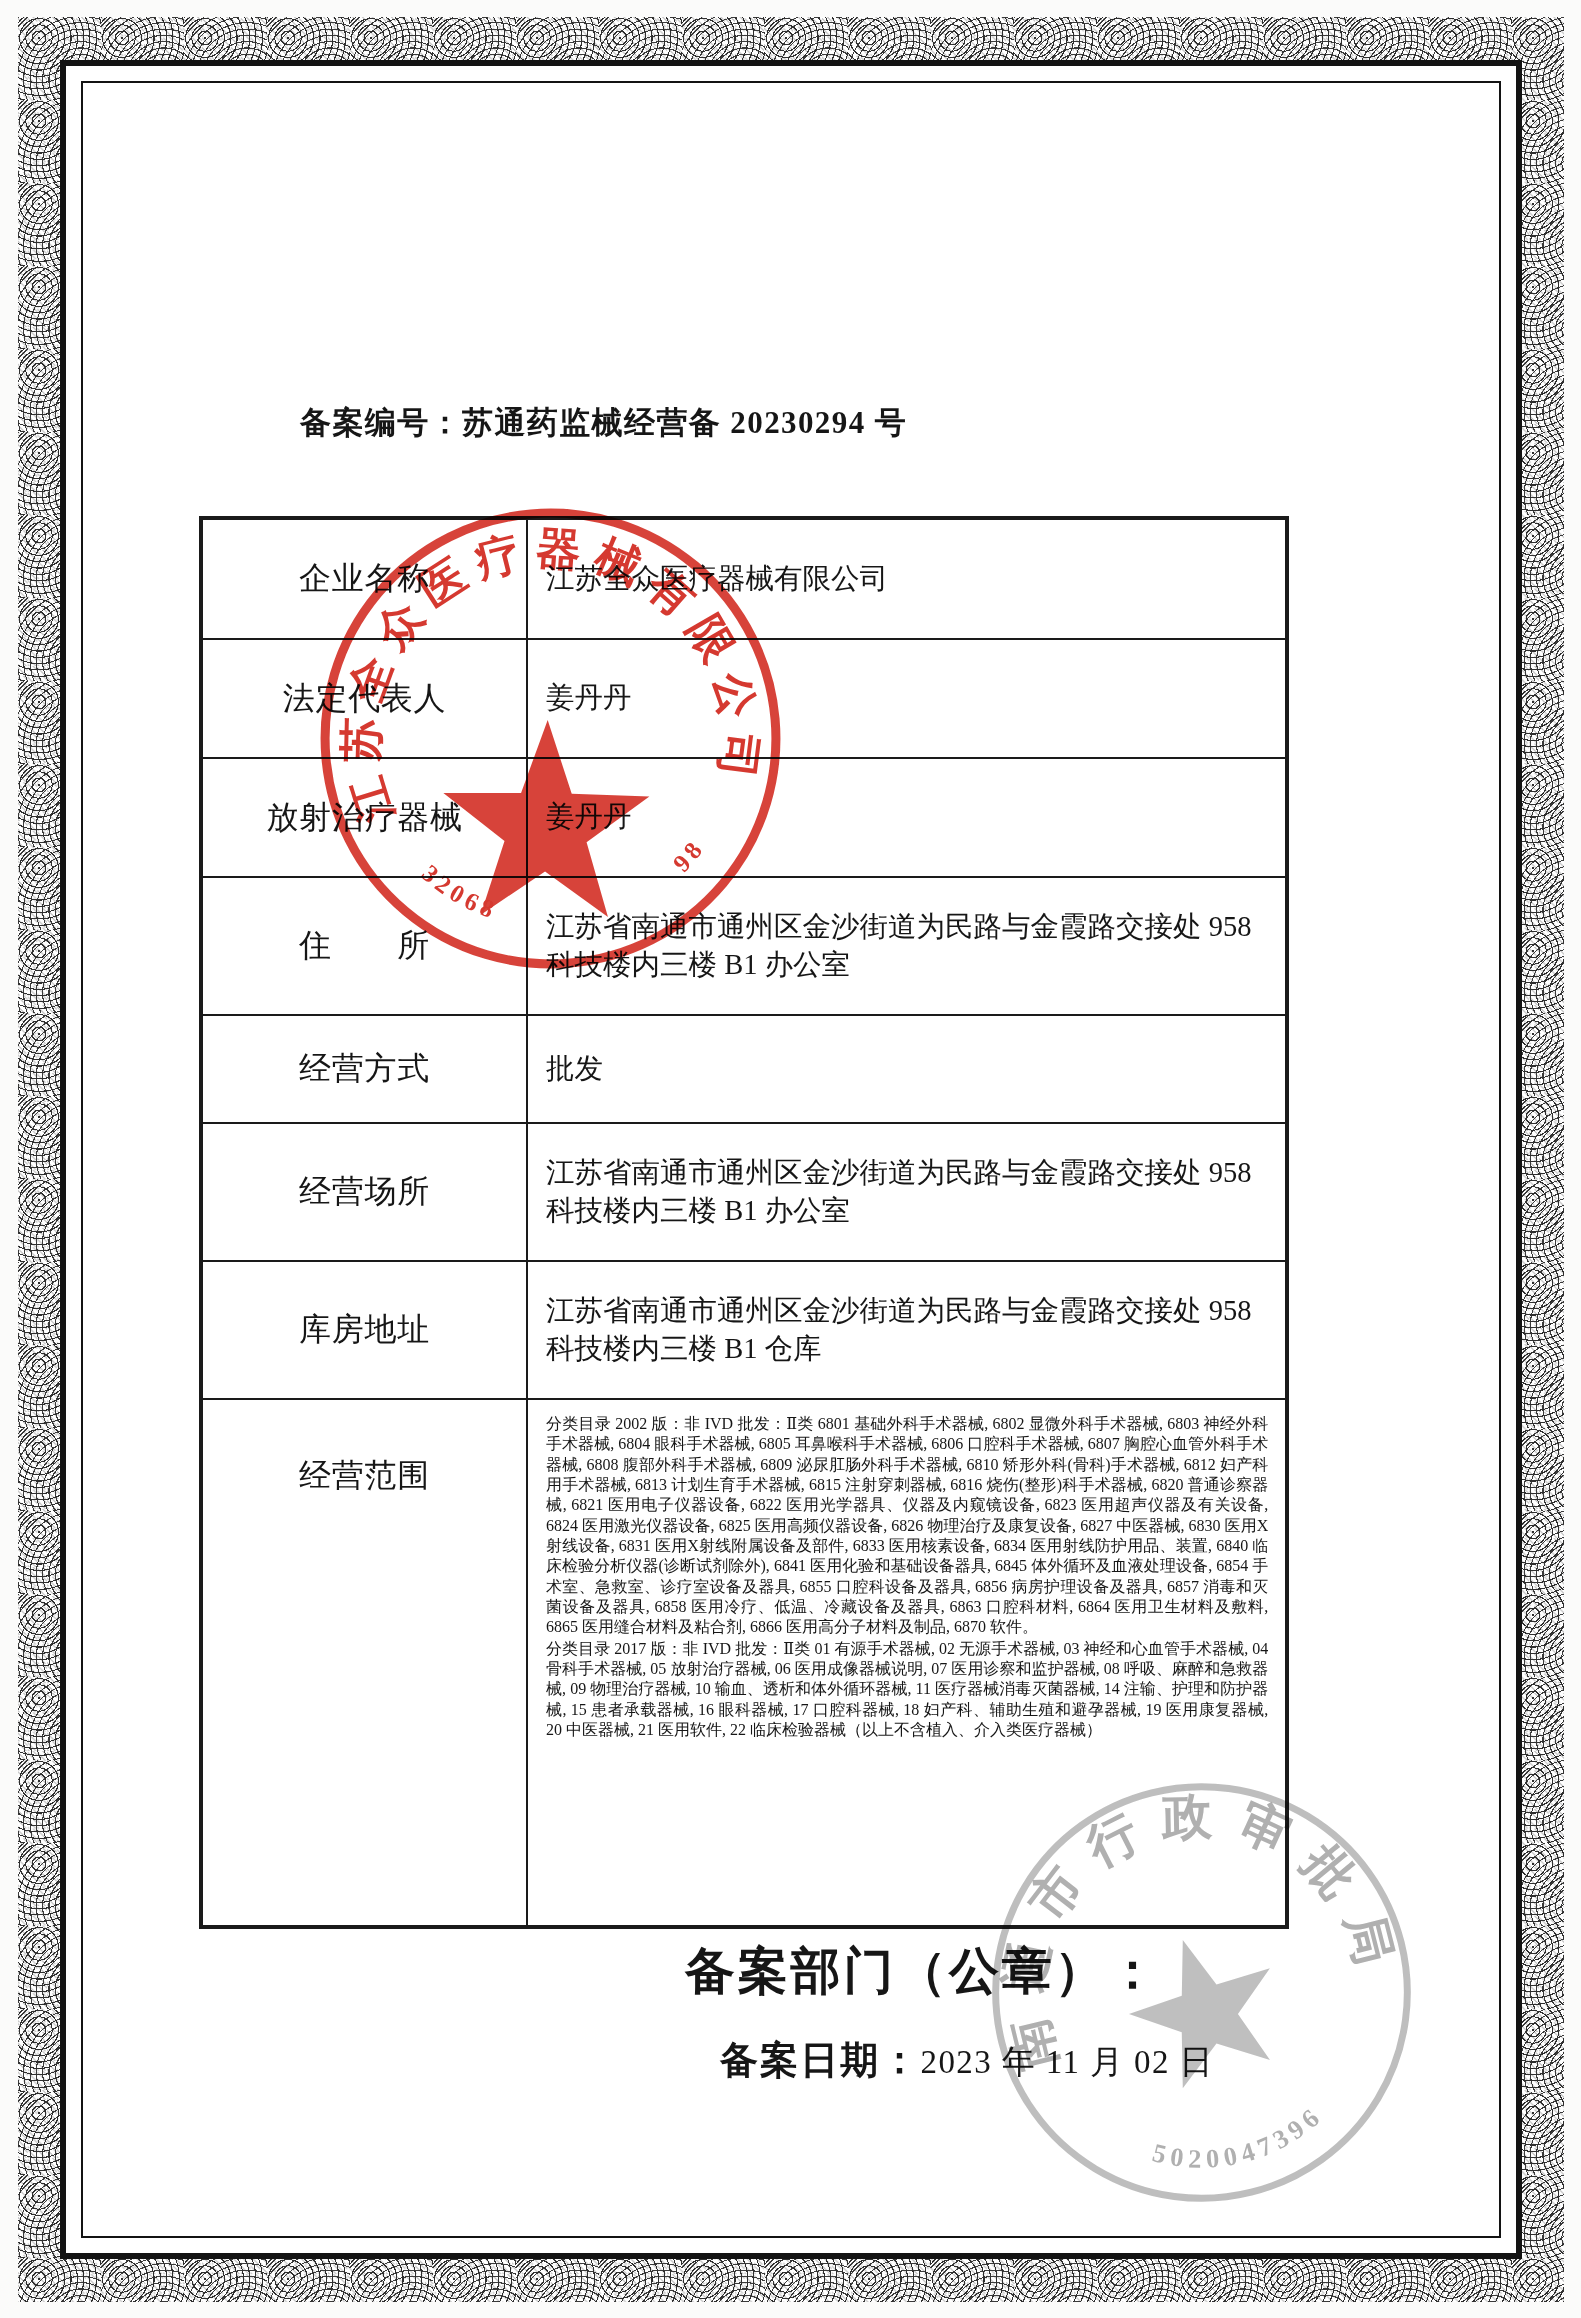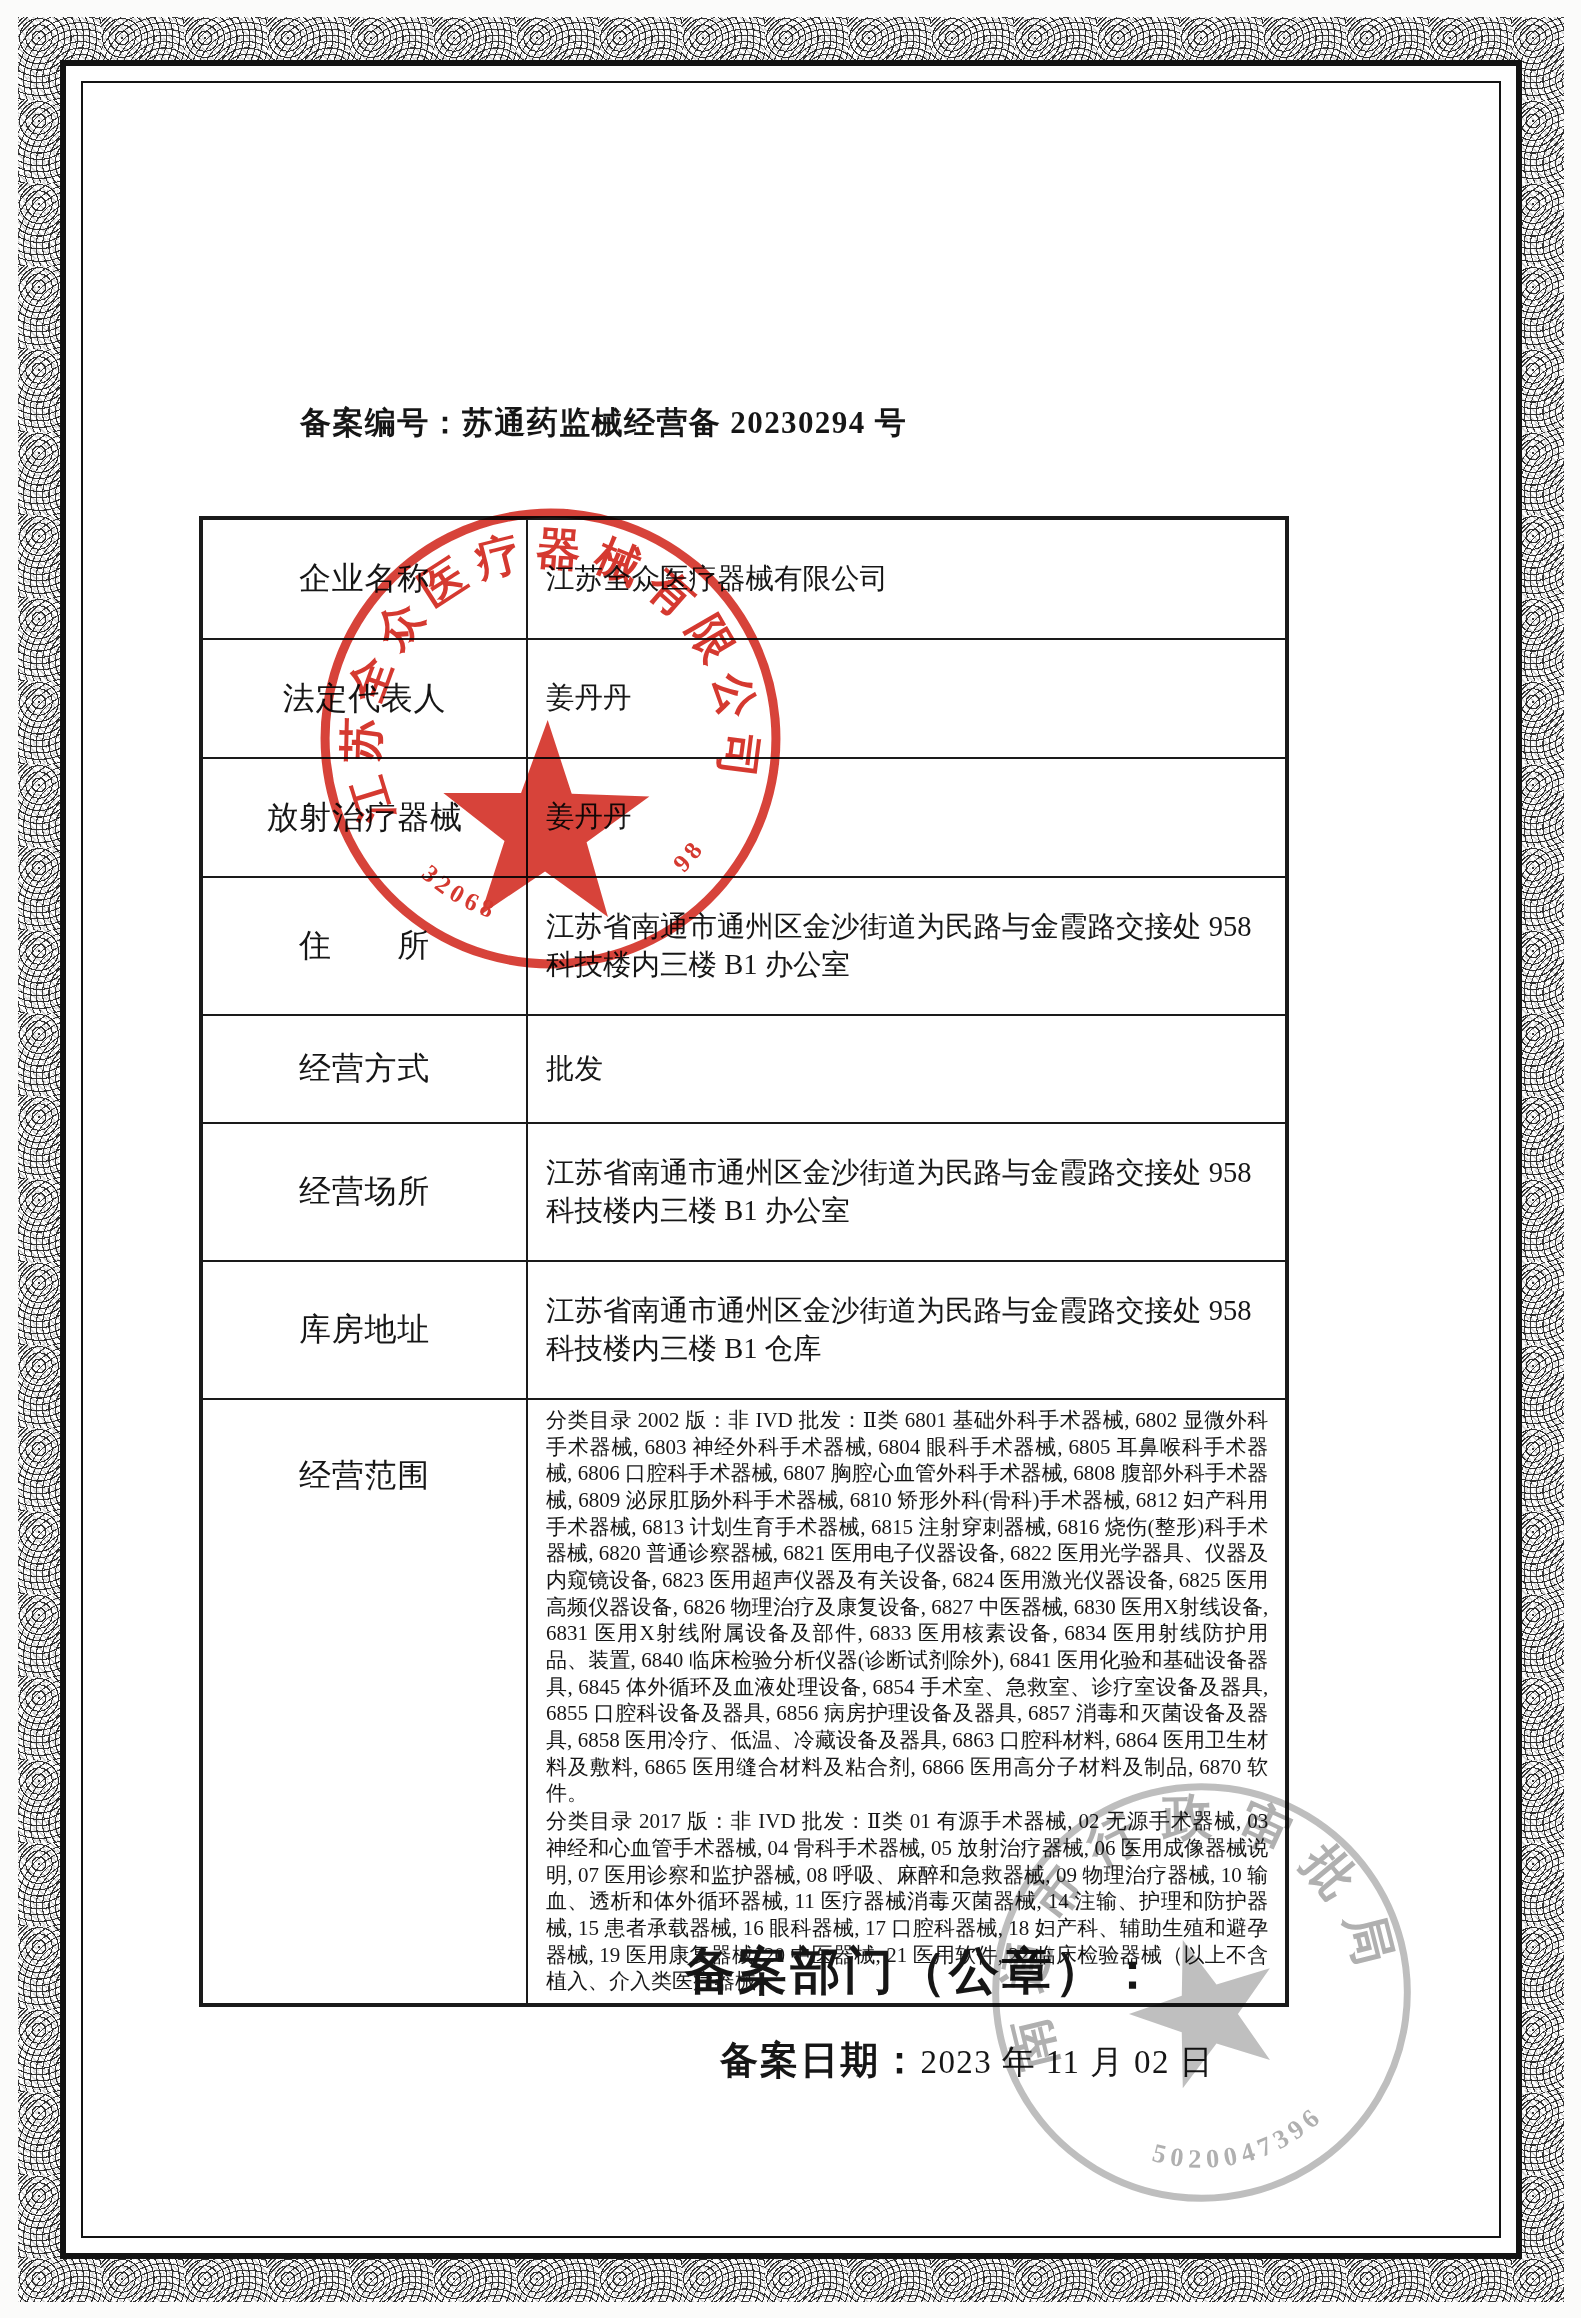--- a/index.html
+++ b/index.html
@@ -40,21 +40,21 @@
   td.lbl{
     width:309px;text-align:center;font-size:32px;letter-spacing:0.7px;
     padding:4.2px 7px;font-weight:400;
   }
   td.val{font-size:28.5px;padding:7px 16.7px 7px 18px;line-height:1.35;}
   tr.r1 td{height:104px;} tr.r2 td{height:103px;} tr.r3 td{height:103px;}
   tr.r4 td{height:103px;} tr.r5 td{height:122px;} tr.r6 td{height:92px;}
   tr.r7 td{height:122px;} tr.r8 td{height:122px;} tr.r9 td{height:467px;}
   tr.r9 td.lbl{vertical-align:top;padding-top:54px;}
   tr.r9 td.val{vertical-align:top;}
-  .scope-text{font-size:21px;line-height:1.27;text-align:justify;}
+  .scope-text{font-size:16px;line-height:1.27;text-align:justify;margin-top:7px;}
   .scope-text p{margin:0 0 1.4px 0;}
 
   .footer-dept{
     position:absolute;top:1938px;left:685px;font-size:50px;font-weight:700;letter-spacing:2.8px;
   }
   .footer-date{
     position:absolute;top:2035px;left:720px;font-size:38px;font-weight:700;letter-spacing:2.1px;
   }
   .footer-date .date-val{font-weight:400;font-size:33px;letter-spacing:1.4px;}
 

